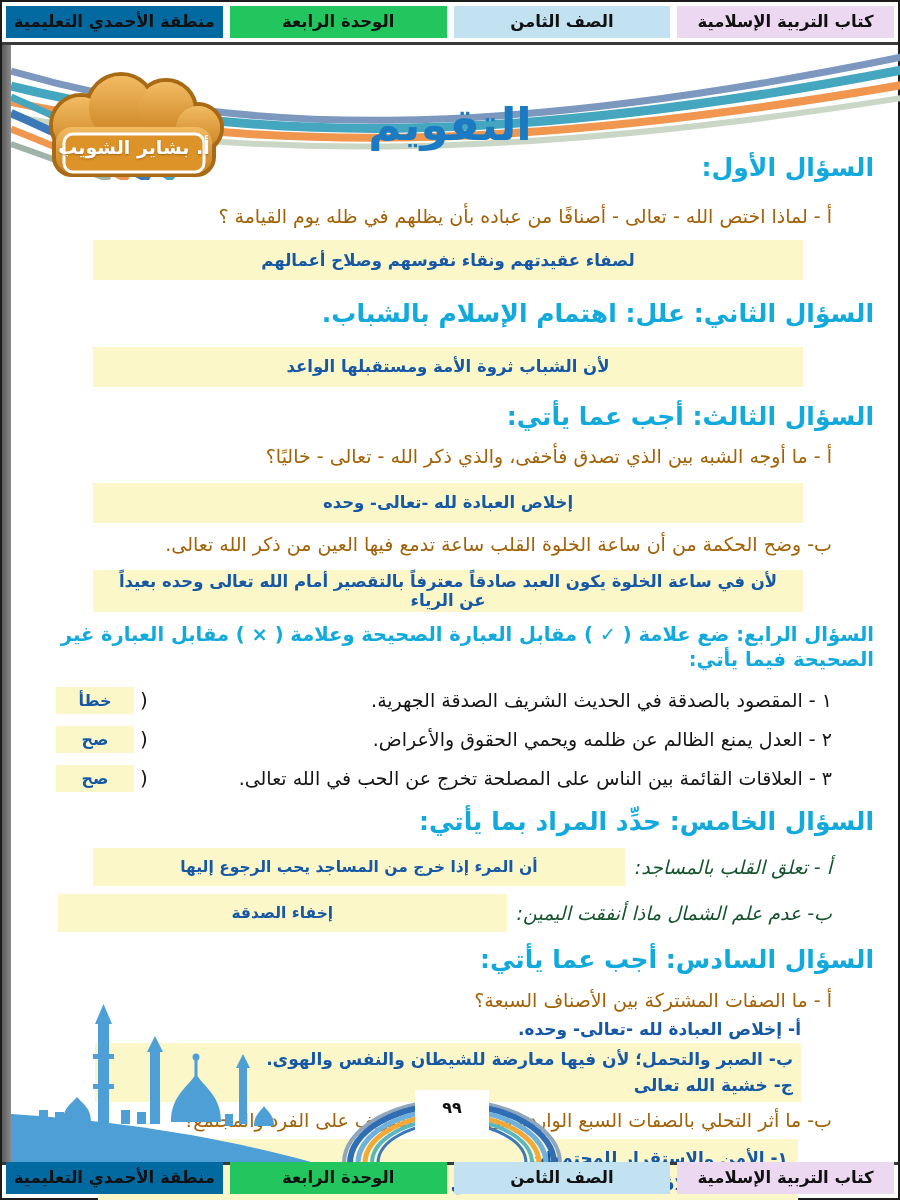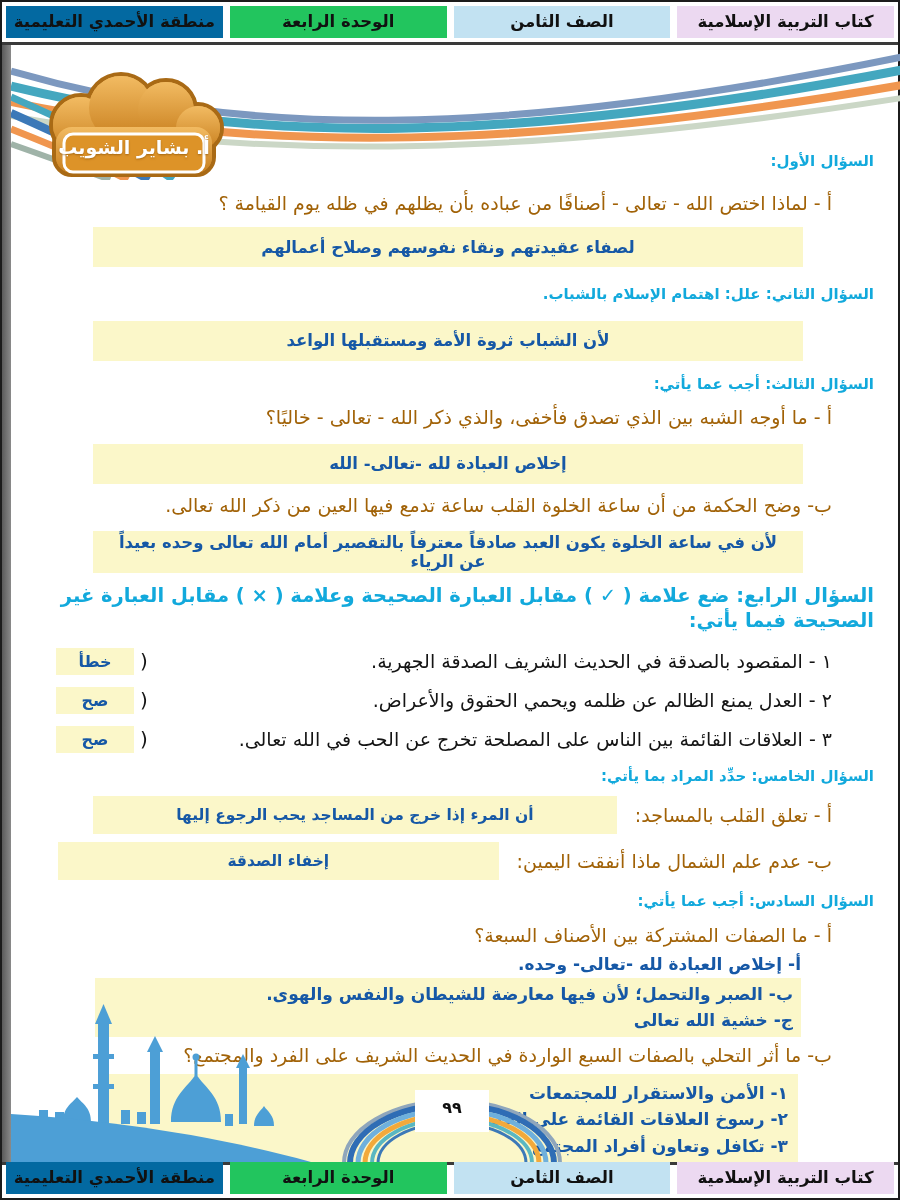--- a/index.html
+++ b/index.html
@@ -44,33 +44,33 @@
     position:absolute;left:330px;top:1096px;width:240px;text-align:center;
     font-size:16px;font-weight:bold;color:#111;
   }
   
   .doc-title{
     position:absolute;top:96px;left:0;width:100%;text-align:center;
     font-size:45px;font-weight:bold;color:#1b7ac2;letter-spacing:-1px;
   }
   
   .content{position:absolute;top:150px;right:0;left:0;width:900px;}
-  .qh{color:#12a9dc;font-weight:bold;font-size:15px;margin:0 24px 0 16px;line-height:1.3;}
+  .qh{color:#12a9dc;font-weight:bold;font-size:25px;margin:0 24px 0 16px;line-height:1.3;}
   .item{color:#a16207;font-size:19px;margin:0 66px 0 20px;line-height:1.45;}
   .ans{
     background:#fbf7c9;color:#1658a6;font-weight:bold;text-align:center;
     font-size:16.5px;display:flex;align-items:center;justify-content:center;
   }
   .ans-full{margin-right:95px;margin-left:95px;min-height:40px;padding:2px 10px;box-sizing:border-box;}
   .tf-row{display:flex;align-items:center;margin:0 66px 0 58px;}
   .tf-text{flex:1;color:#141414;font-size:19px;line-height:1.4;}
   .tf-paren{font-size:20px;color:#141414;margin:0 6px;}
   .tf-ans{width:78px;height:27px;font-size:16px;}
   .def-row{display:flex;align-items:center;margin-right:66px;}
-  .def-label{color:#a16207;font-size:19px;white-space:nowrap;padding-left:18px;}
+  .def-label{color:#14532d;font-size:19px;white-space:nowrap;padding-left:10px;font-style:italic;}
   .def-ans{flex:1;height:38px;font-size:15.5px;}
   .subans{
     color:#1658a6;font-weight:bold;font-size:17px;line-height:1.55;
     margin-right:97px;margin-left:97px;text-align:right;
   }
   .subans.boxed{background:#fbf7c9;padding:3px 8px 4px 8px;}
   .subans.last{margin-right:100px;margin-left:100px;padding:6px 10px;}
   .mt18{margin-top:18px}.mt16{margin-top:16px}.mt14{margin-top:14px}
   .mt12{margin-top:12px}.mt10{margin-top:10px}.mt8{margin-top:8px}.mt5{margin-top:5px}.mt4{margin-top:4px}.mt2{margin-top:2px}
 </style>
@@ -119,33 +119,34 @@
       <circle cx="130" cy="40" r="28"></circle>
         <circle cx="162" cy="58" r="22"></circle>
       <rect x="20" y="57" width="156" height="46" rx="16"></rect>
     </g>
     <rect x="28" y="64" width="140" height="38" rx="9" fill="#dd9328" stroke="#ffffff" stroke-width="3"></rect>
   </svg>
   <div class="badge" style="pointer-events:none">
     <div class="badge-text">أ. بشاير الشويب</div>
   </div>
 
+  <div class="doc-title">التقويم</div>
 
   <div class="content">
 
     <div class="qh">السؤال الأول:</div>
     <div class="item mt18">أ  -  لماذا اختص الله - تعالى - أصنافًا من عباده بأن يظلهم في ظله يوم القيامة ؟</div>
     <div class="ans ans-full mt10">لصفاء عقيدتهم ونقاء نفوسهم وصلاح أعمالهم</div>
 
     <div class="qh mt18">السؤال الثاني: علل:  اهتمام الإسلام بالشباب.</div>
     <div class="ans ans-full mt16">لأن الشباب ثروة الأمة ومستقبلها الواعد</div>
 
     <div class="qh mt14">السؤال الثالث:  أجب عما يأتي:</div>
     <div class="item mt10">أ  -  ما أوجه الشبه بين الذي تصدق فأخفى، والذي ذكر الله - تعالى - خاليًا؟</div>
-    <div class="ans ans-full mt12">إخلاص العبادة لله -تعالى- الله</div>
+    <div class="ans ans-full mt12">إخلاص العبادة لله -تعالى- وحده</div>
     <div class="item mt8">ب-  وضح الحكمة من أن ساعة الخلوة القلب ساعة تدمع فيها العين من ذكر الله تعالى.</div>
     <div class="ans ans-full mt12">لأن في ساعة الخلوة يكون العبد صادقاً معترفاً بالتقصير أمام الله تعالى وحده بعيداً عن الرياء</div>
 
     <div class="qh mt10" style="font-size:19.5px">السؤال الرابع: ضع علامة ( ✓ ) مقابل العبارة الصحيحة وعلامة ( × ) مقابل العبارة غير الصحيحة فيما يأتي:</div>
     <div class="tf-row mt14">
       <div class="tf-text">١ - المقصود بالصدقة في الحديث الشريف الصدقة الجهرية.</div>
       <div class="tf-paren">(</div>
       <div class="ans tf-ans">خطأ</div>
     </div>
     <div class="tf-row mt12">

